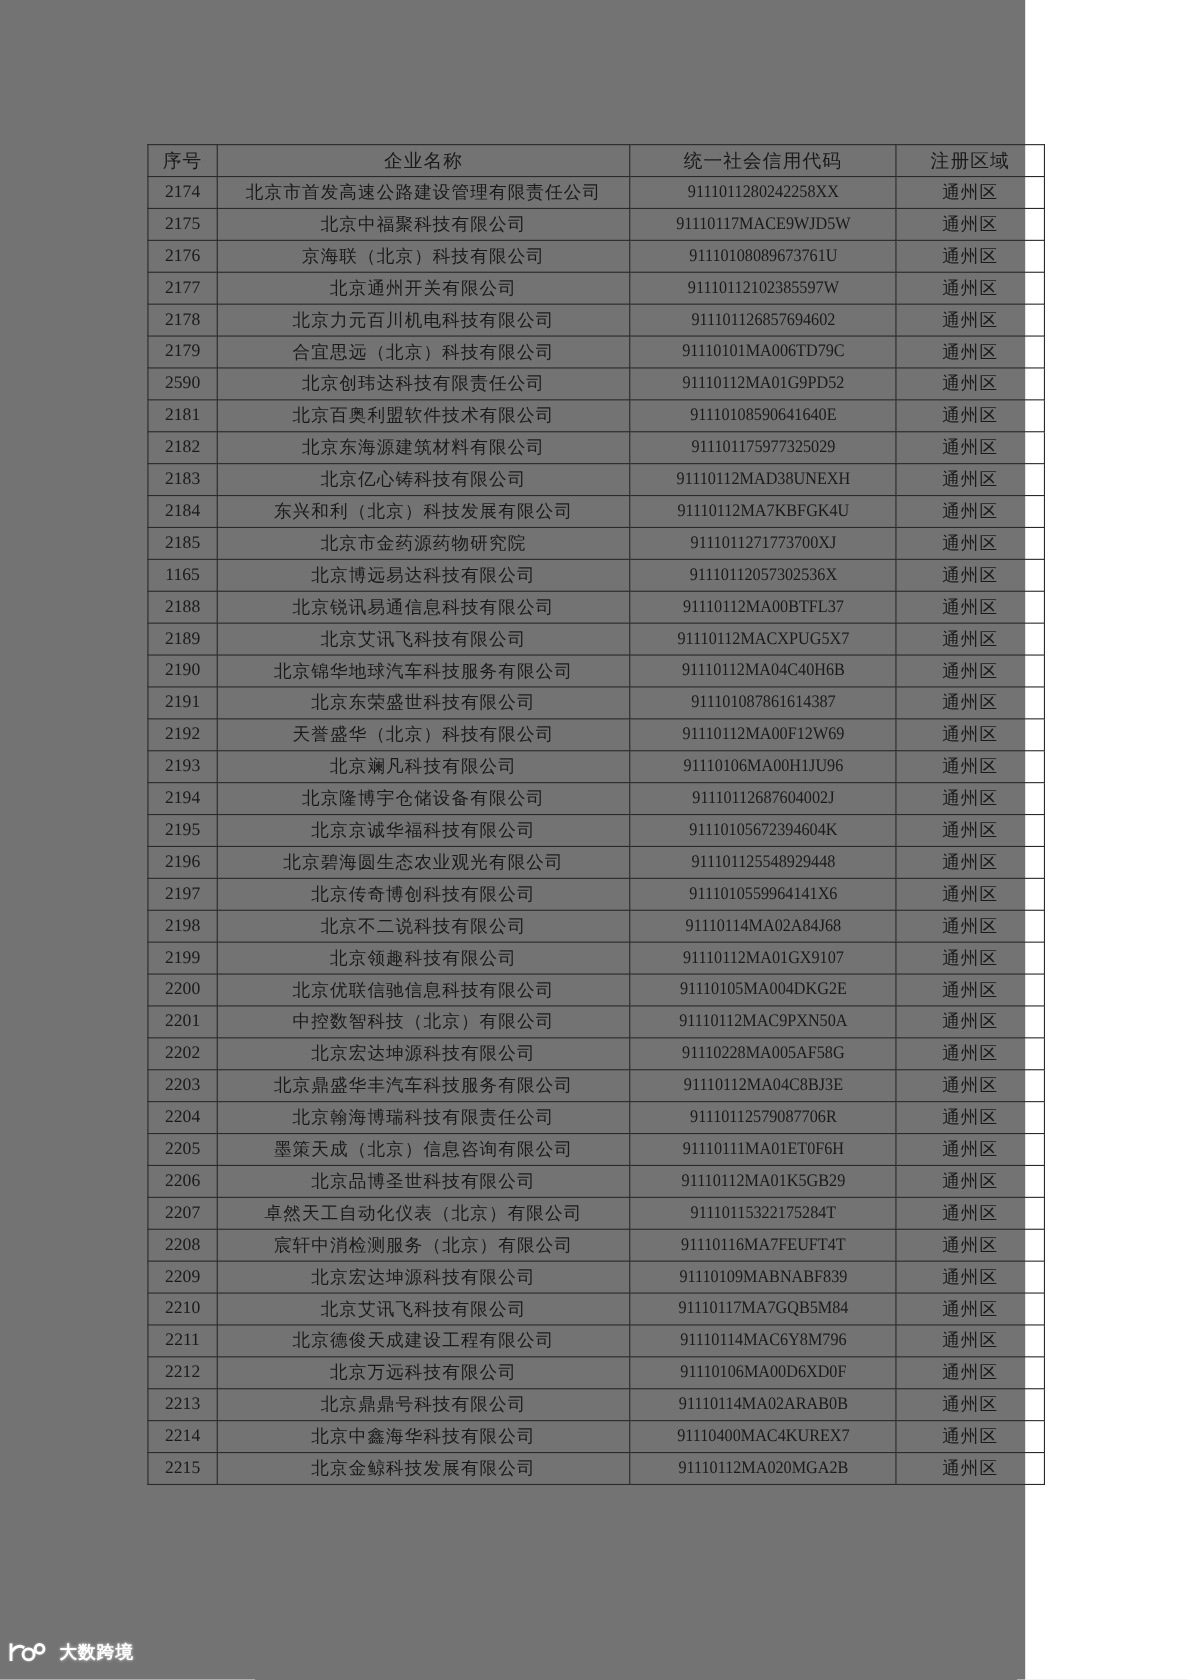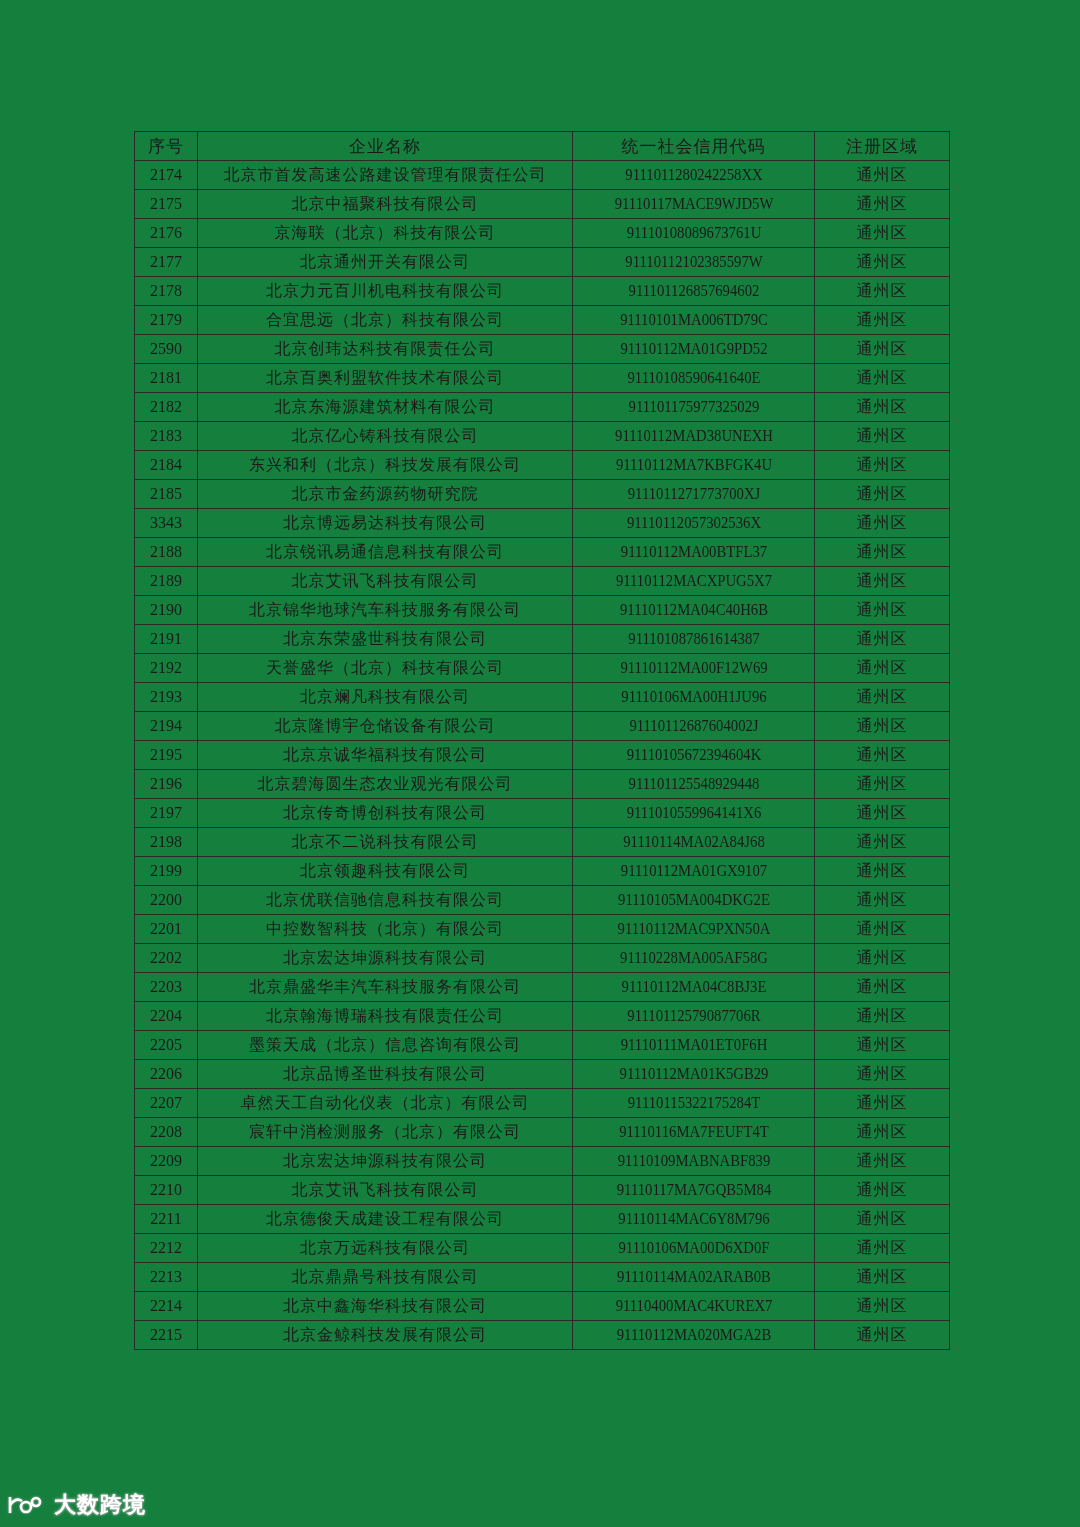--- a/index.html
+++ b/index.html
@@ -1,34 +1,34 @@
 <!DOCTYPE html>
 <html><head>
 <meta charset="utf-8">
 <style>
   html, body { margin: 0; padding: 0; background: #ffffff; }
   body { width: 1080px; height: 1527px; position: relative; overflow: hidden;
          font-family: "DejaVu Serif", "Liberation Serif", serif; color: #1a1a1a; }
-  .page { position: absolute; left: 0; top: 0; width: 1080px; height: 1527px; background: #15803d; }
+  .page { position: absolute; left: 0; top: 0; width: 932px; height: 1527px; background: #737373; }
   table.reg { position: absolute; left: 134px; top: 131px; border-collapse: collapse;
               table-layout: fixed; width: 815px; }
   table.reg col.c1 { width: 63px; }
   table.reg col.c2 { width: 375px; }
   table.reg col.c3 { width: 242px; }
   table.reg col.c4 { width: 135px; }
   table.reg th, table.reg td { border: 1.3px solid #2a2a2a; text-align: center; padding: 0;
               white-space: nowrap; overflow: hidden; }
   table.reg th { height: 28px; font-size: 17px; font-weight: normal; letter-spacing: 1px; }
   table.reg td { height: 28px; font-size: 16px; }
   td.num { font-family: "Liberation Serif", "DejaVu Serif", serif; font-size: 16px; letter-spacing: 0px; }
   td.name { font-size: 16px; letter-spacing: 1px; }
   td.code { font-family: "Liberation Serif", "DejaVu Serif", serif; font-size: 15.5px; letter-spacing: 0px; transform: scaleX(0.92); }
   td.region { font-size: 16px; letter-spacing: 1px; }
   .watermark { position: absolute; left: 6px; top: 1490px; display: flex; align-items: center;
-               color: #ffffff; font-family: "DejaVu Sans", sans-serif; font-size: 22px; font-weight: bold;
+               color: #ffffff; font-family: "DejaVu Sans", sans-serif; font-size: 16px; font-weight: bold;
                text-shadow: 0 0 2px #b8b8b8, 0 0 3px #c8c8c8; letter-spacing: 1px; }
   .wm-logo { width: 40px; height: 24px; margin-right: 8px; }
 </style>
 </head>
 <body>
 
 <div class="page">
   <table class="reg">
     <colgroup>
         <col class="c1">
@@ -111,21 +111,21 @@
           <td class="code">91110112MA7KBFGK4U</td>
           <td class="region">通州区</td>
         </tr>
         <tr>
           <td class="num">2185</td>
           <td class="name">北京市金药源药物研究院</td>
           <td class="code">9111011271773700XJ</td>
           <td class="region">通州区</td>
         </tr>
         <tr>
-          <td class="num">3343</td>
+          <td class="num">1165</td>
           <td class="name">北京博远易达科技有限公司</td>
           <td class="code">91110112057302536X</td>
           <td class="region">通州区</td>
         </tr>
         <tr>
           <td class="num">2188</td>
           <td class="name">北京锐讯易通信息科技有限公司</td>
           <td class="code">91110112MA00BTFL37</td>
           <td class="region">通州区</td>
         </tr>

